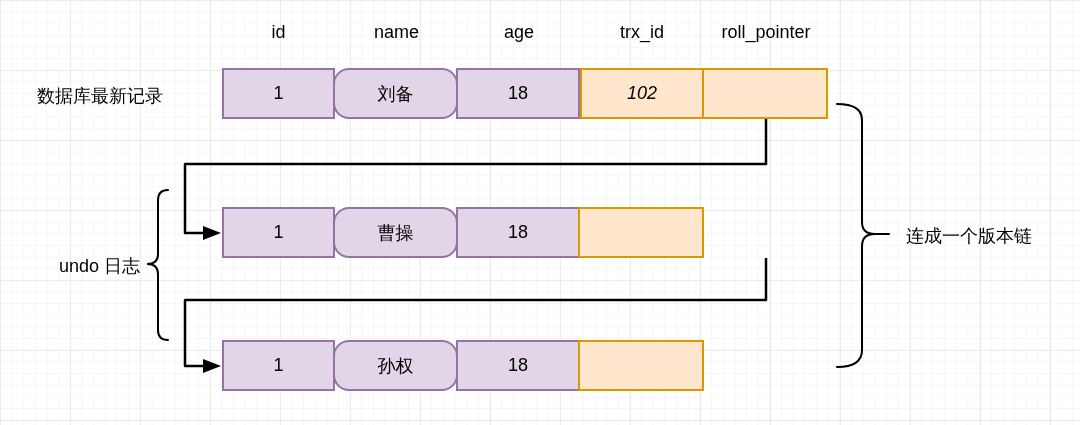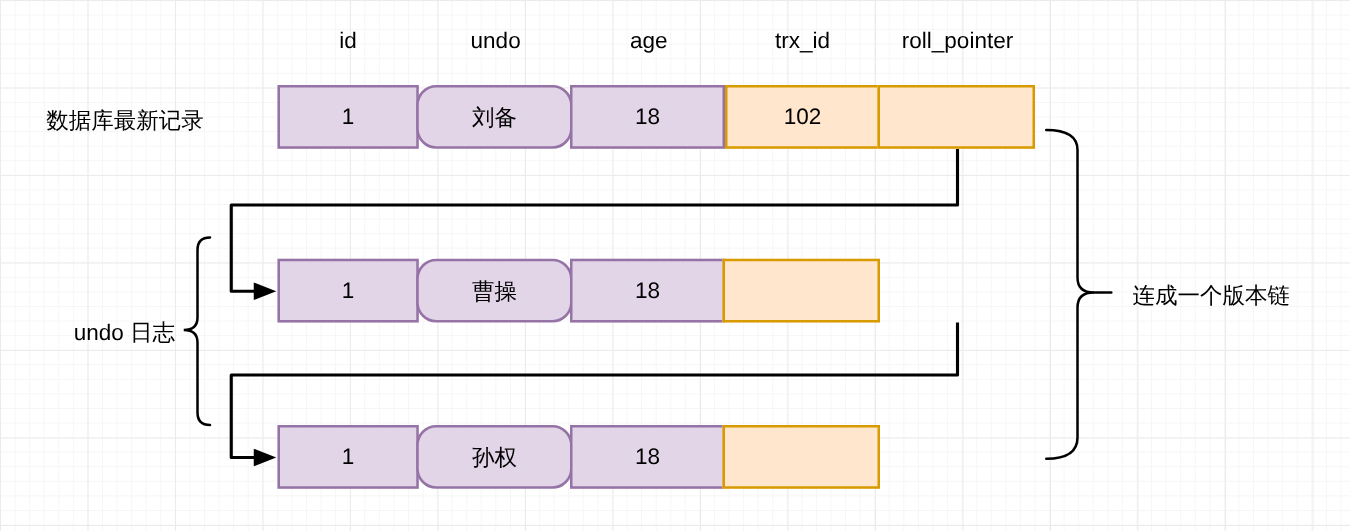--- a/index.html
+++ b/index.html
@@ -57,21 +57,21 @@
   .cell {
     box-sizing: border-box;
     height: 51px;
     display: flex;
     align-items: center;
     justify-content: center;
     font-size: 18px;
     color: #000000;
   }
   .cell.purple { background: #e1d5e7; border: 2px solid #9673a6; }
-  .cell.orange { background: #ffe6cc; border: 2px solid #d79b00; }
+  .cell.orange { background: #ffe6cc; border: 2px solid #d79b00; font-style: italic; }
   .w1 { width: 113px; }
   .w2 { width: 125px; margin-left: -2px; border-radius: 16px; }
   .w3 { width: 124px; margin-left: -2px; }
   .w4 { width: 124px; }              
   .w5 { width: 126px; margin-left: -2px; }
 
   .side-label {
     position: absolute;
     font-size: 18px;
     color: #000000;
@@ -95,21 +95,21 @@
     <polygon class="arrowhead" points="221,366 203,359 203,373"></polygon>
 
     <path class="brace" d="M 168 190 Q 158 190 158 200 L 158 254 Q 158 264 147 264 Q 158 264 158 274 L 158 330 Q 158 340 168 340"></path>
 
     <path class="brace" d="M 837 104 Q 862 104 862 120 L 862 222 Q 862 234 875 234 Q 862 234 862 246 L 862 350 Q 862 367 837 367"></path>
     <path class="brace" d="M 875 234 L 889 234"></path>
   </svg>
 
   <div class="headers">
     <div class="col c1">id</div>
-    <div class="col c2">undo</div>
+    <div class="col c2">name</div>
     <div class="col c3">age</div>
     <div class="col c4">trx_id</div>
     <div class="col c5">roll_pointer</div>
   </div>
 
   <div class="row row1">
     <div class="cell purple w1">1</div>
     <div class="cell purple w2">刘备</div>
     <div class="cell purple w3">18</div>
     <div class="cell orange w4">102</div>

